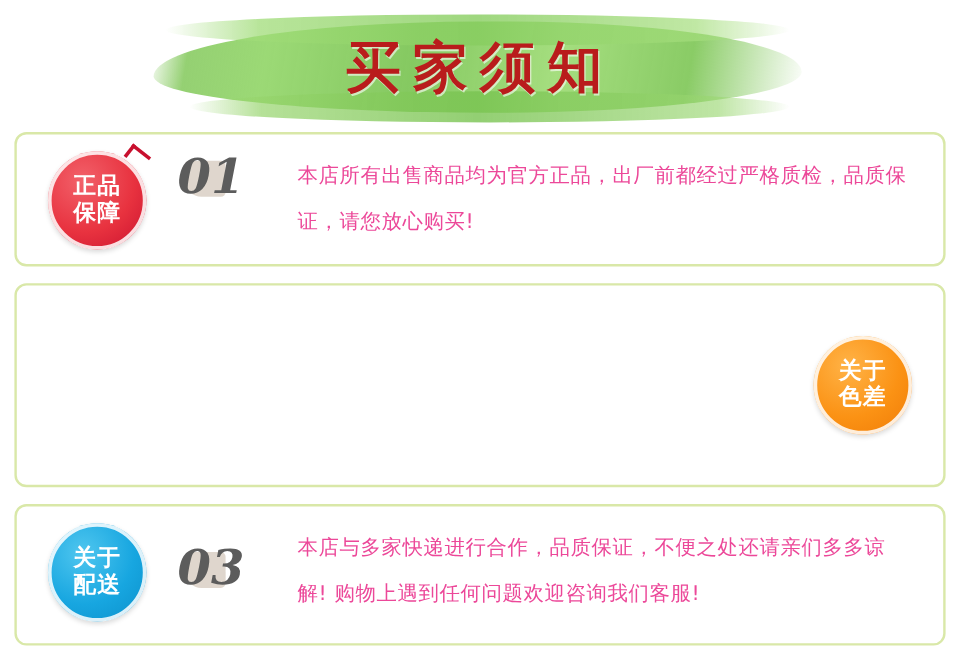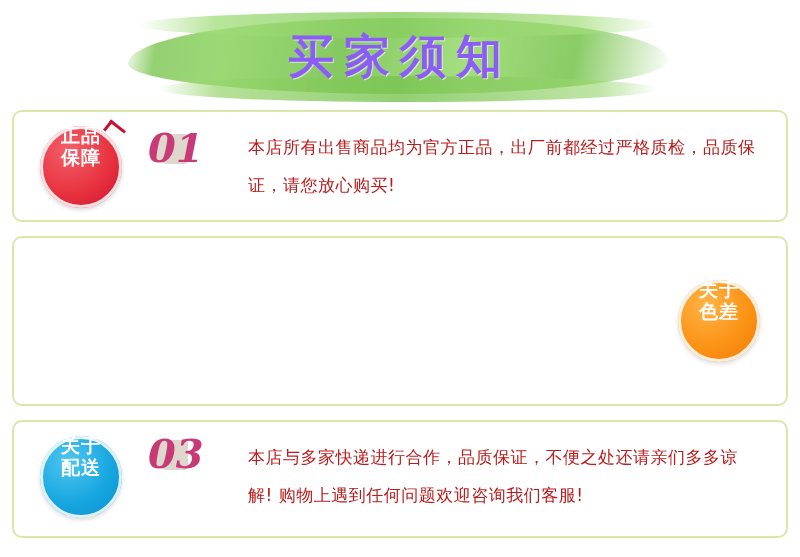--- a/index.html
+++ b/index.html
@@ -61,90 +61,90 @@
   .header-title {
     position: absolute;
     left: 0;
     top: 26px;
     width: 800px;
     text-align: center;
     font-family: "DejaVu Sans", sans-serif;
     font-weight: bold;
     font-size: 46px;
     letter-spacing: 10px;
-    color: #8b5cf6;
+    color: #b91c1c;
     text-shadow: 1px 1px 0 rgba(255,255,255,0.6);
   }
 
   
   .card {
     position: relative;
     margin: 0 12px 14px 12px;
     border: 2px solid #d9e8a8;
     border-radius: 10px;
     background: #ffffff;
     box-sizing: border-box;
   }
   .card-body {
     position: relative;
     padding: 16px 26px 16px 26px;
     font-family: "DejaVu Sans", sans-serif;
     font-size: 17px;
     line-height: 38px;
-    color: #b91c1c;
+    color: #ec4899;
     letter-spacing: 0.5px;
   }
   .card1 { height: 112px; }
   .card2 { height: 170px; }
   .card3 { height: 118px; }
 
   .text-indent { display: block; }
   .first-line-pad { padding-left: 208px; }
   .first-line-pad3 { padding-left: 208px; }
   .first-line-pad2 { padding-left: 86px; }
 
   
   .numtag {
     position: absolute;
     font-family: "DejaVu Serif", serif;
     font-style: italic;
     font-weight: bold;
     font-size: 40px;
-    color: #be185d;
+    color: #404040;
     opacity: 0.85;
   }
   .numtag .num-bg {
     position: absolute;
     left: 6px;
     top: 10px;
     width: 34px;
     height: 30px;
     background: #b9a894;
     border-radius: 4px 4px 4px 14px;
     opacity: 0.55;
     z-index: 0;
   }
   .numtag .num-txt {
     position: relative;
     z-index: 1;
   }
   .num1 { left: 134px; top: 12px; }
   .num2 { left: 28px;  top: 14px; }
-  .num3 { left: 134px; top: 8px; }
+  .num3 { left: 134px; top: 28px; }
 
   
   .seal {
     position: absolute;
     width: 82px;
     height: 82px;
     border-radius: 50%;
     display: flex;
-    align-items: flex-start;
+    align-items: center;
     justify-content: center;
-    font-family: Liberation Mono, monospace;
+    font-family: Liberation Sans, sans-serif;
     font-weight: bold;
     font-size: 19px;
     line-height: 22px;
     text-align: center;
     color: #ffffff;
     letter-spacing: 1px;
   }
   .seal-ring {
     position: absolute;
     left: 0; top: 0;

